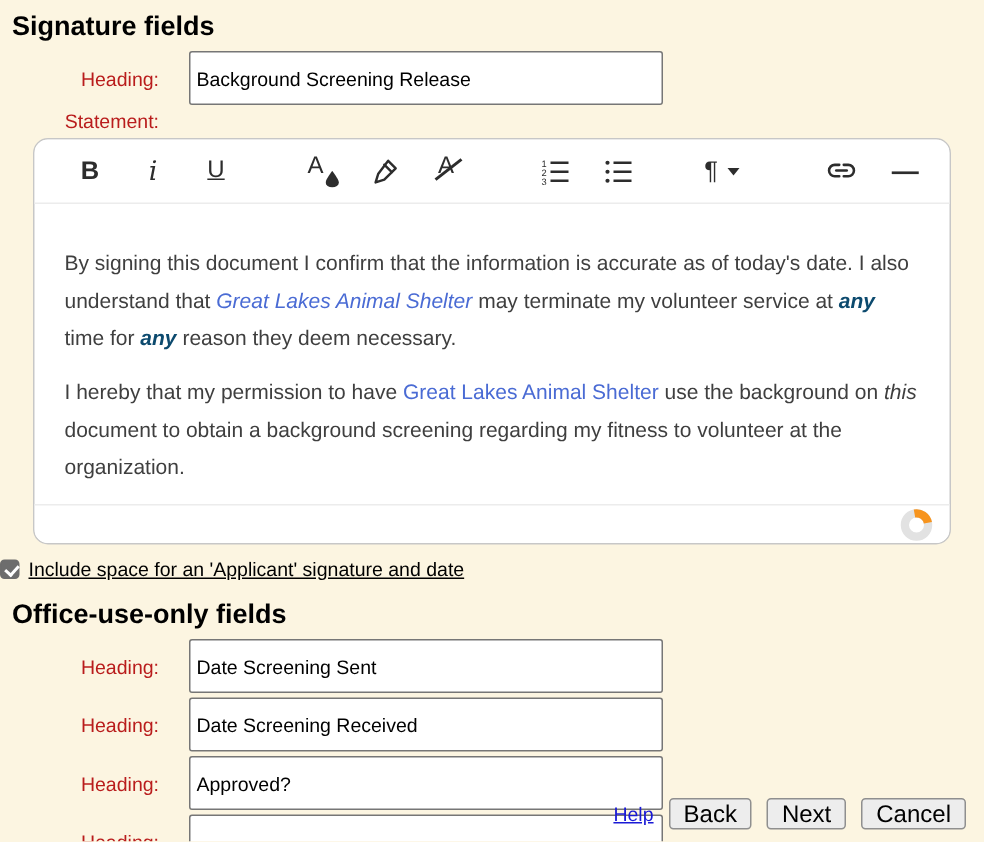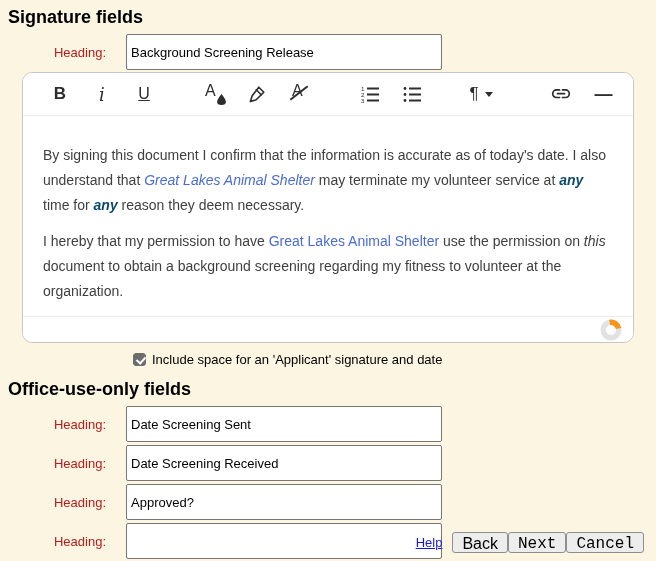--- a/index.html
+++ b/index.html
@@ -139,22 +139,22 @@
     position:absolute;
     right:11px;
     top:50%;
     transform:translateY(-50%);
   }
 
   
   .checkbox-row {
     display:flex;
     align-items:center;
-    margin-left:133px;
     height:19px;
+    text-decoration:underline;
   }
   .cb {
     width:13px; height:13px;
     border:1px solid #8a8a8a;
     border-radius:3px;
     background:#fff;
     position:relative;
     flex:none;
     cursor:pointer;
   }
@@ -195,35 +195,38 @@
     font-family:"Liberation Sans", sans-serif;
     color:#000;
     background:#ededed;
     border:1px solid #8f8f8f;
     border-radius:3px;
     padding:2px 9px;
     height:21px;
     margin-left:0;
     cursor:pointer;
   }
-  .btn + .btn { margin-left:0;font-family:Liberation Mono, monospace; }
+  .btn + .btn { margin-left:10px; }
   .btn-cancel { margin-left:13px; }
 </style>
 </head>
 <body>
 
 <div class="page">
 
   <h2 class="section-title">Signature fields</h2>
 
   <div class="form-row">
     <label class="form-label">Heading:</label>
     <input class="text-input" type="text" value="Background Screening Release" style="">
   </div>
 
+  <div class="form-row statement-row">
+    <label class="form-label">Statement:</label>
+  </div>
 
   <div class="editor">
     <div class="toolbar">
       <div class="tb-group g1">
         <button class="tb-btn">
             <span class="glyph-bold">B</span>
           </button>
         <button class="tb-btn">
             <span class="glyph-italic">i</span>
           </button>
@@ -298,21 +301,21 @@
           </svg>
         </button>
         <button class="tb-btn">
             <span class="glyph-dash">—</span>
           </button>
       </div>
     </div>
 
     <div class="editor-content">
       <p><span>By signing this document I confirm that the information is accurate as of today's date. I also understand that </span><a class="content-link link-italic" style="color:#4a6bd4;">Great Lakes Animal Shelter</a><span> may terminate my volunteer service at </span><span class="bold-italic">any</span><span> time for </span><span class="bold-italic">any</span><span> reason they deem necessary.</span></p>
-      <p><span>I hereby that my permission to have </span><a class="content-link" style="color:#4a6bd4;">Great Lakes Animal Shelter</a><span> use the permission on </span><span class="italic-only">this</span><span> document to obtain a background screening regarding my fitness to volunteer at the organization.</span></p>
+      <p><span>I hereby that my permission to have </span><a class="content-link" style="color:#4a6bd4;">Great Lakes Animal Shelter</a><span> use the background on </span><span class="italic-only">this</span><span> document to obtain a background screening regarding my fitness to volunteer at the organization.</span></p>
     </div>
 
     <div class="editor-statusbar">
       <svg class="spinner" width="22" height="22" viewBox="0 0 22 22">
         <circle cx="11" cy="11" r="7.75" fill="none" stroke-width="5.5" stroke="#e2e2e2"></circle>
         <circle cx="11" cy="11" r="7.75" fill="none" stroke-width="5.5" stroke-dasharray="12 36.7" transform="rotate(-100 11 11)" stroke="#f7941d"></circle>
       </svg>
     </div>
   </div>
 

